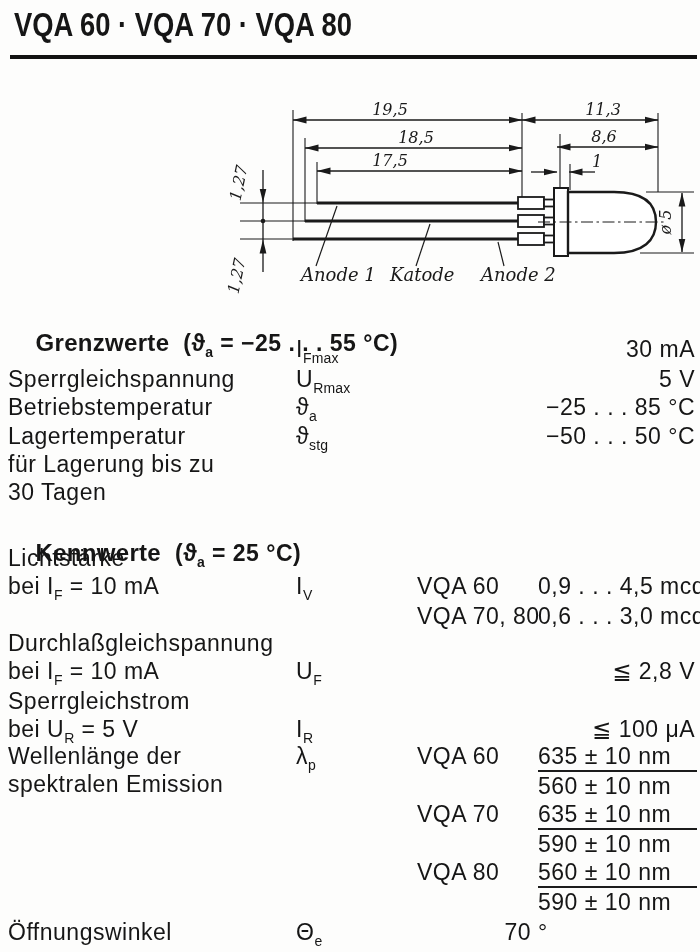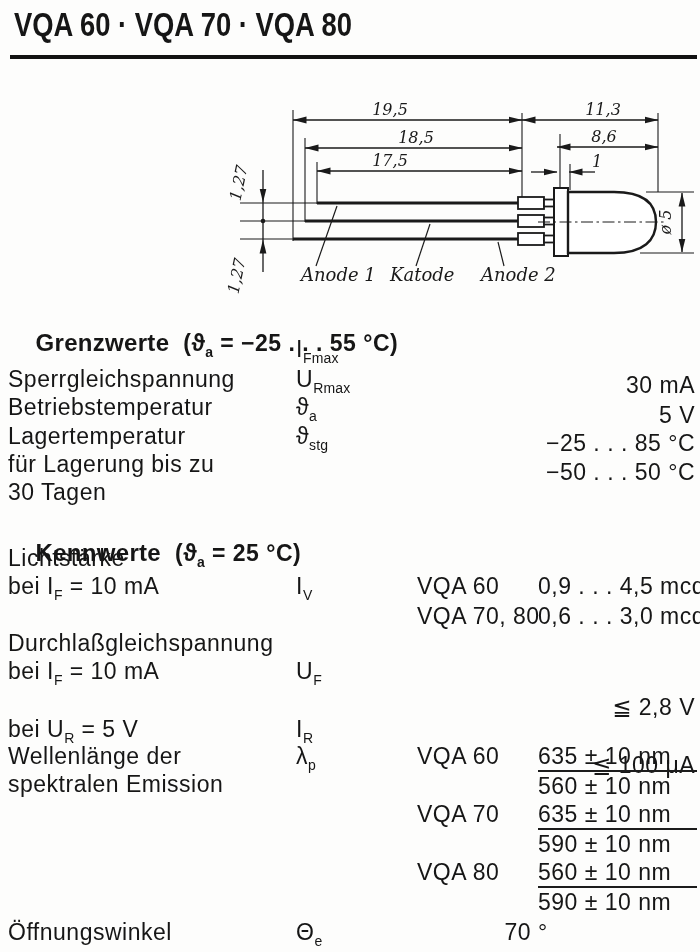--- a/index.html
+++ b/index.html
@@ -11,21 +11,21 @@
   .title{
     position:absolute;top:6px;left:14px;font-size:33px;font-weight:bold;
     letter-spacing:0px;transform:scaleX(.83);transform-origin:left center;white-space:pre;
   }
   .rule{position:absolute;top:55px;left:10px;width:687px;height:4px;background:#121212;}
   .t{position:absolute;font-size:23px;letter-spacing:.5px;white-space:pre;line-height:1.05;}
   .lab{left:8px;}
   .sym{left:296px;}
   .dev{left:405px;margin-left:12px;}
   .dval{left:538px;}
-  .val{left:400px;width:295px;text-align:right;margin-top:36px;}
+  .val{left:400px;width:295px;text-align:right;}
   .val70{left:400px;width:252px;text-align:center;}
   .hd{font-weight:bold;font-size:24px;letter-spacing:.3px;}
   .hcond{font-weight:bold;font-size:23px;margin-left:14px;letter-spacing:.5px;}
   sub{font-size:14px;letter-spacing:.2px;}
   .frac{position:absolute;left:538px;width:159px;height:2px;background:#1c1c1c;}
   svg text{fill:#1a1a1a;}
   .dimtxt{font:italic 16px "DejaVu Serif",serif;}
   .pintxt{font:italic 18px "DejaVu Serif",serif;}
   svg line,svg path.ln{stroke:#1a1a1a;}
 </style>
@@ -146,20 +146,21 @@
   <div class="t dev" style="top:574px">VQA 60</div>
   <div class="t dval" style="top:574px">0,9 . . . 4,5 mcd</div>
   <div class="t dev" style="top:604px">VQA 70, 80</div>
   <div class="t dval" style="top:604px">0,6 . . . 3,0 mcd</div>
 
   <div class="t lab" style="top:631px">Durchlaßgleichspannung</div>
   <div class="t lab" style="top:659px"><span>bei I</span><sub>F</sub><span> = 10 mA</span></div>
   <div class="t sym" style="top:659px"><span>U</span><sub>F</sub></div>
   <div class="t val" style="top:659px">≦ 2,8 V</div>
 
+  <div class="t lab" style="top:689px">Sperrgleichstrom</div>
   <div class="t lab" style="top:717px"><span>bei U</span><sub>R</sub><span> = 5 V</span></div>
   <div class="t sym" style="top:717px"><span>I</span><sub>R</sub></div>
   <div class="t val" style="top:717px">≦ 100 μA</div>
 
   <div class="t lab" style="top:744px">Wellenlänge der</div>
   <div class="t lab" style="top:772px">spektralen Emission</div>
   <div class="t sym" style="top:744px"><span>λ</span><sub>p</sub></div>
 
   <div class="t dev" style="top:744px">VQA 60</div>
   <div class="t dval" style="top:744px">635 ± 10 nm</div>

